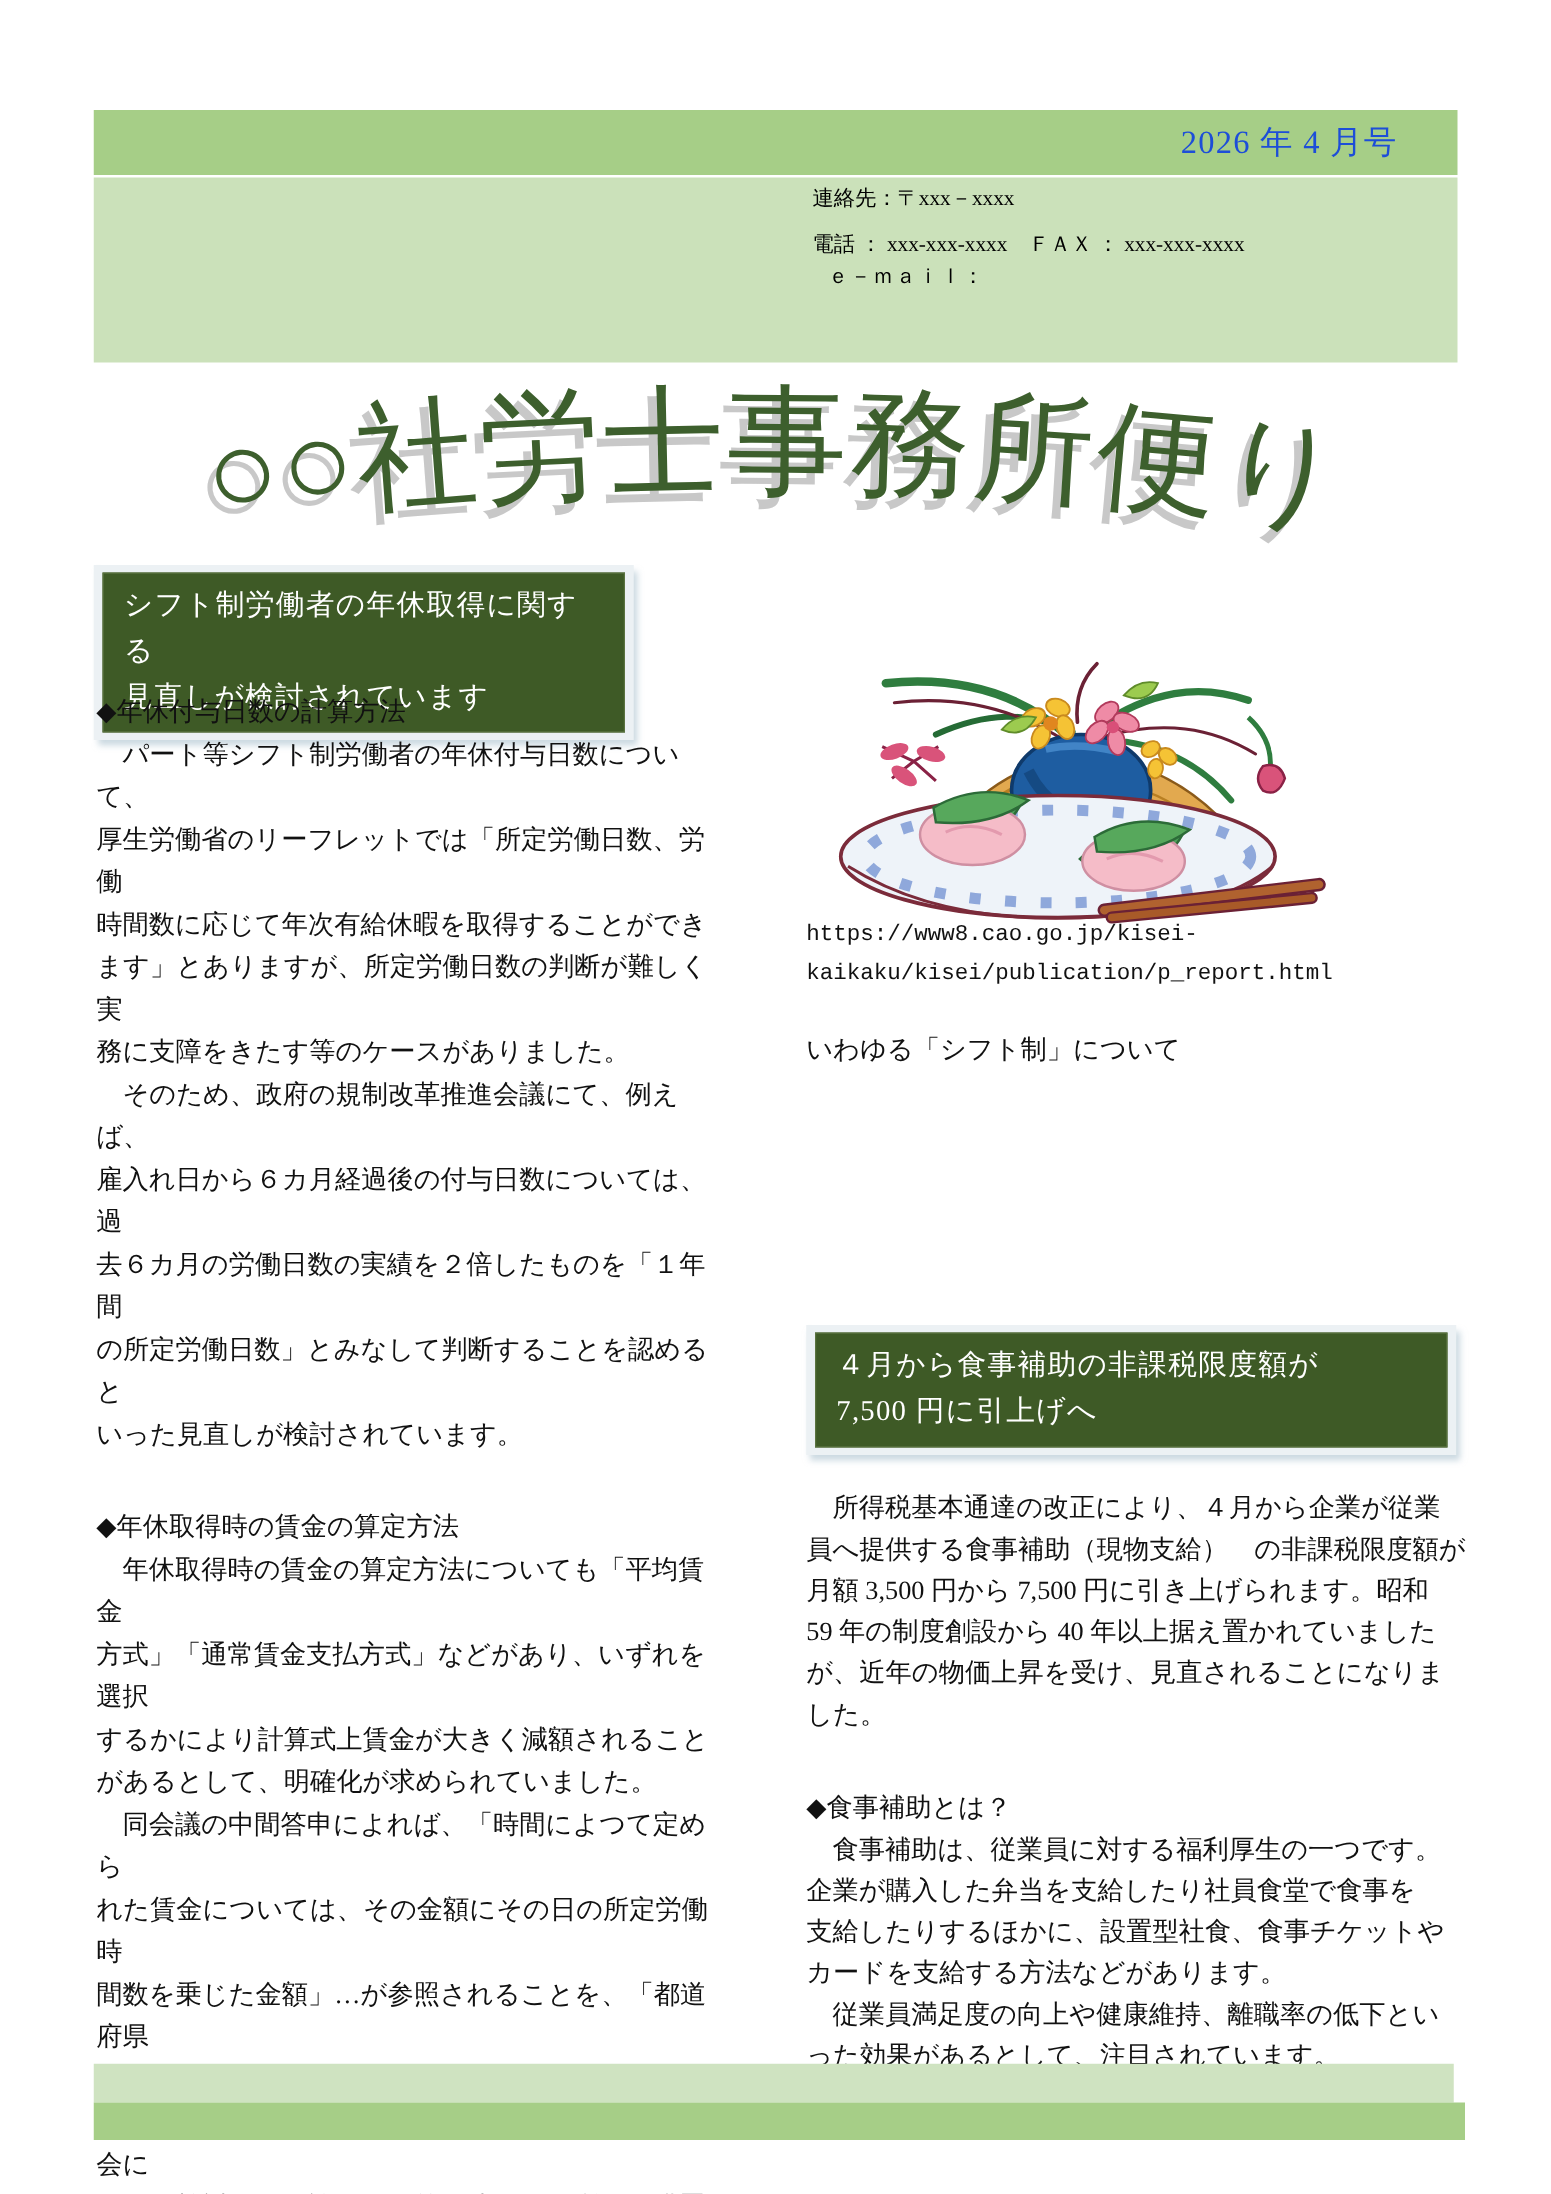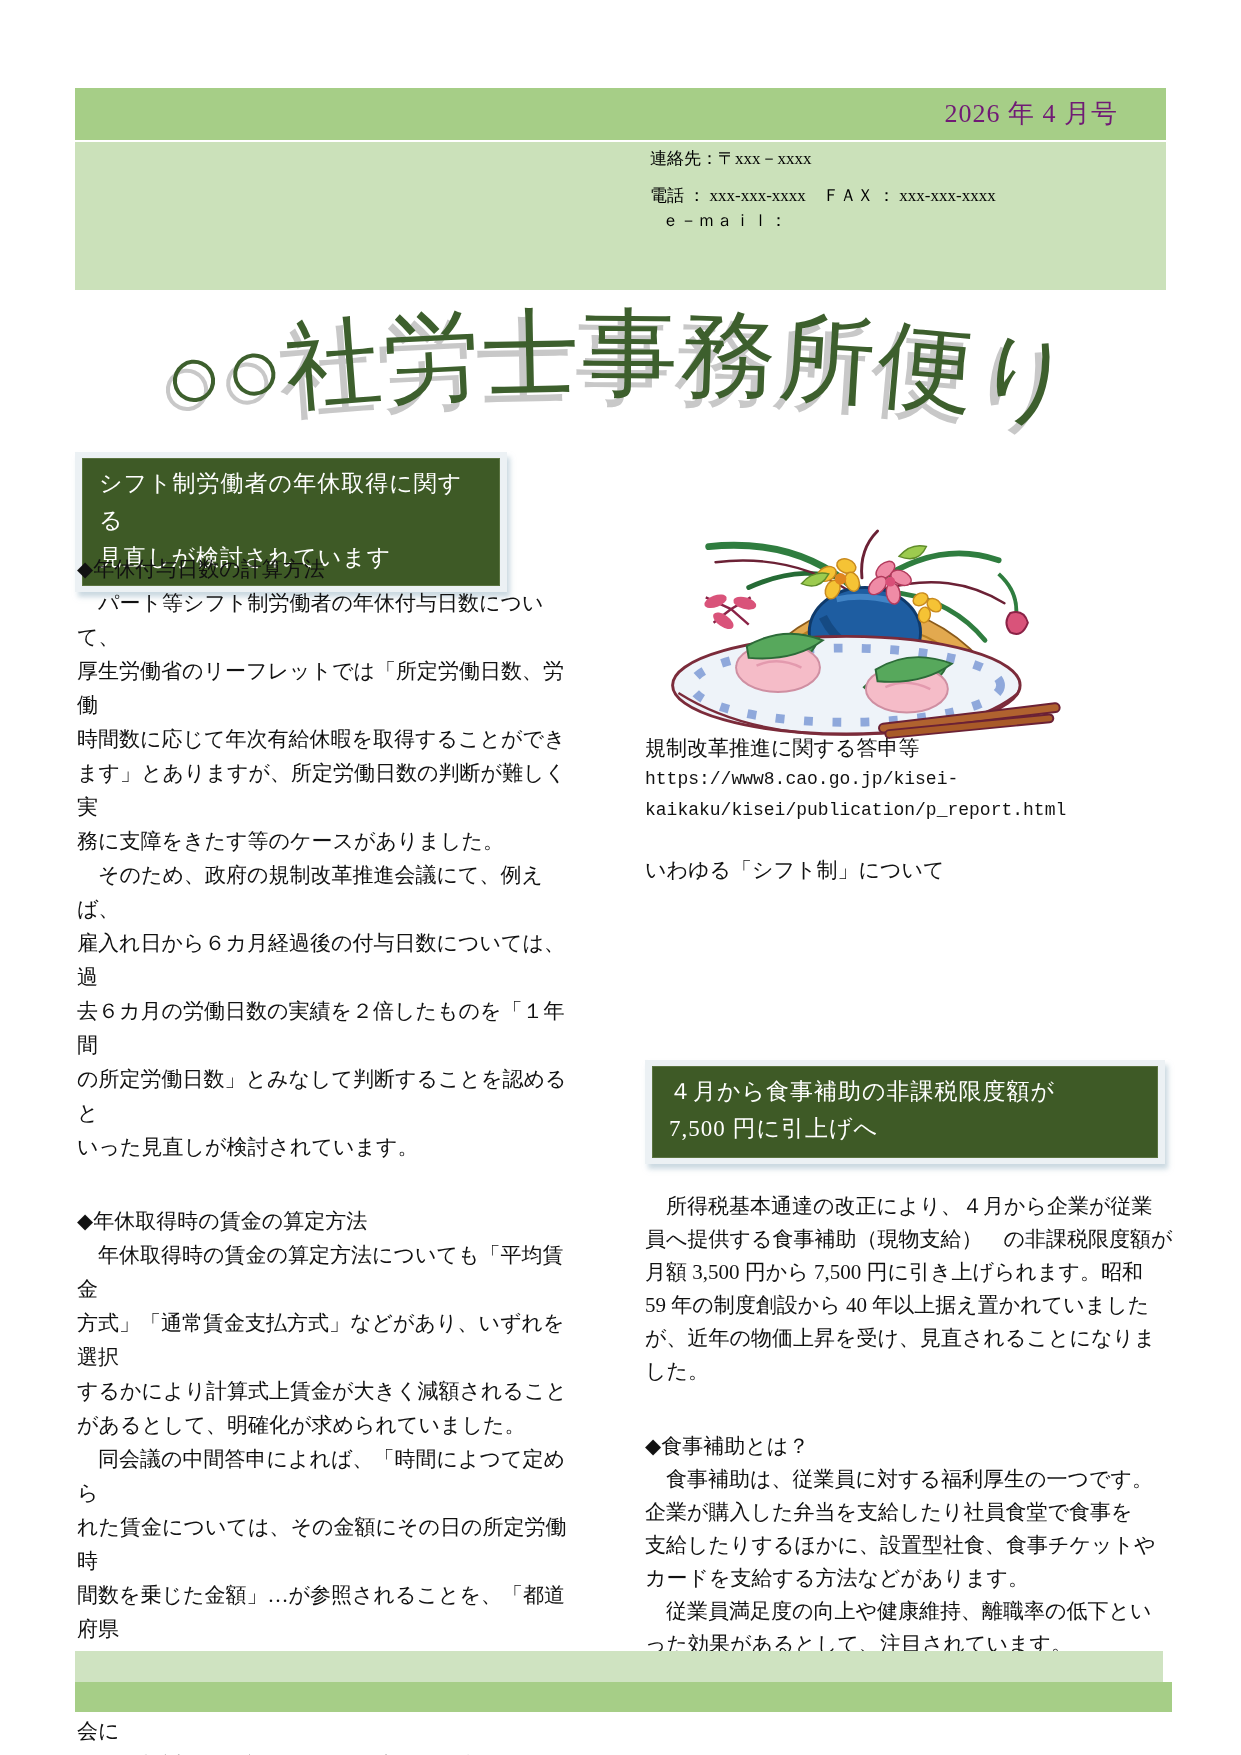--- a/index.html
+++ b/index.html
@@ -7,21 +7,21 @@
     position:relative;width:1241px;height:1755px;background:#ffffff;overflow:hidden;
     font-family:"Liberation Serif","DejaVu Serif",serif;color:#111;
   }
   
   .topbar{
     position:absolute;left:75px;top:88px;width:1091px;height:52px;
     background:#a6ce87;
   }
   .topbar .issue{
     display:block;line-height:52px;text-align:right;padding-right:48px;
-    color:#701a75;font-size:26px;letter-spacing:1px;
+    color:#1d4ed8;font-size:26px;letter-spacing:1px;
   }
   .band{
     position:absolute;left:75px;top:142px;width:1091px;height:148px;
     background:#cbe1ba;
   }
   .contact{position:absolute;left:575px;top:6px;font-size:17px;line-height:22px;color:#000;}
   .contact .c1{margin:0;}
   .contact .c2{margin:15px 16px 0 0;}
   .contact .c3{margin:3px 0 0 12px;letter-spacing:1px;}
   .masthead-title{position:absolute;left:75px;top:280px;width:1091px;height:160px;}
@@ -218,21 +218,20 @@
     <g stroke-linecap="round">
       <path d="M234,250 L410,229" stroke="#6b2135" stroke-width="11"></path>
       <path d="M234,250 L410,229" stroke="#b0622f" stroke-width="7"></path>
       <path d="M240,256 L404,240" stroke="#6b2135" stroke-width="10"></path>
       <path d="M240,256 L404,240" stroke="#a85a28" stroke-width="6"></path>
     </g>
   </svg>
 
   <div class="reference">
     <div class="ref-item">
-      <p class="ref-title">規制改革推進に関する答申等</p>
       <p class="ref-url">https://www8.cao.go.jp/kisei-
 kaikaku/kisei/publication/p_report.html</p>
     </div>
     <div class="ref-item">
       <p class="ref-title">いわゆる「シフト制」について</p>
     </div>
   </div>
 
   <div class="box-frame box-right">
     <div class="box-inner">４月から食事補助の非課税限度額が

